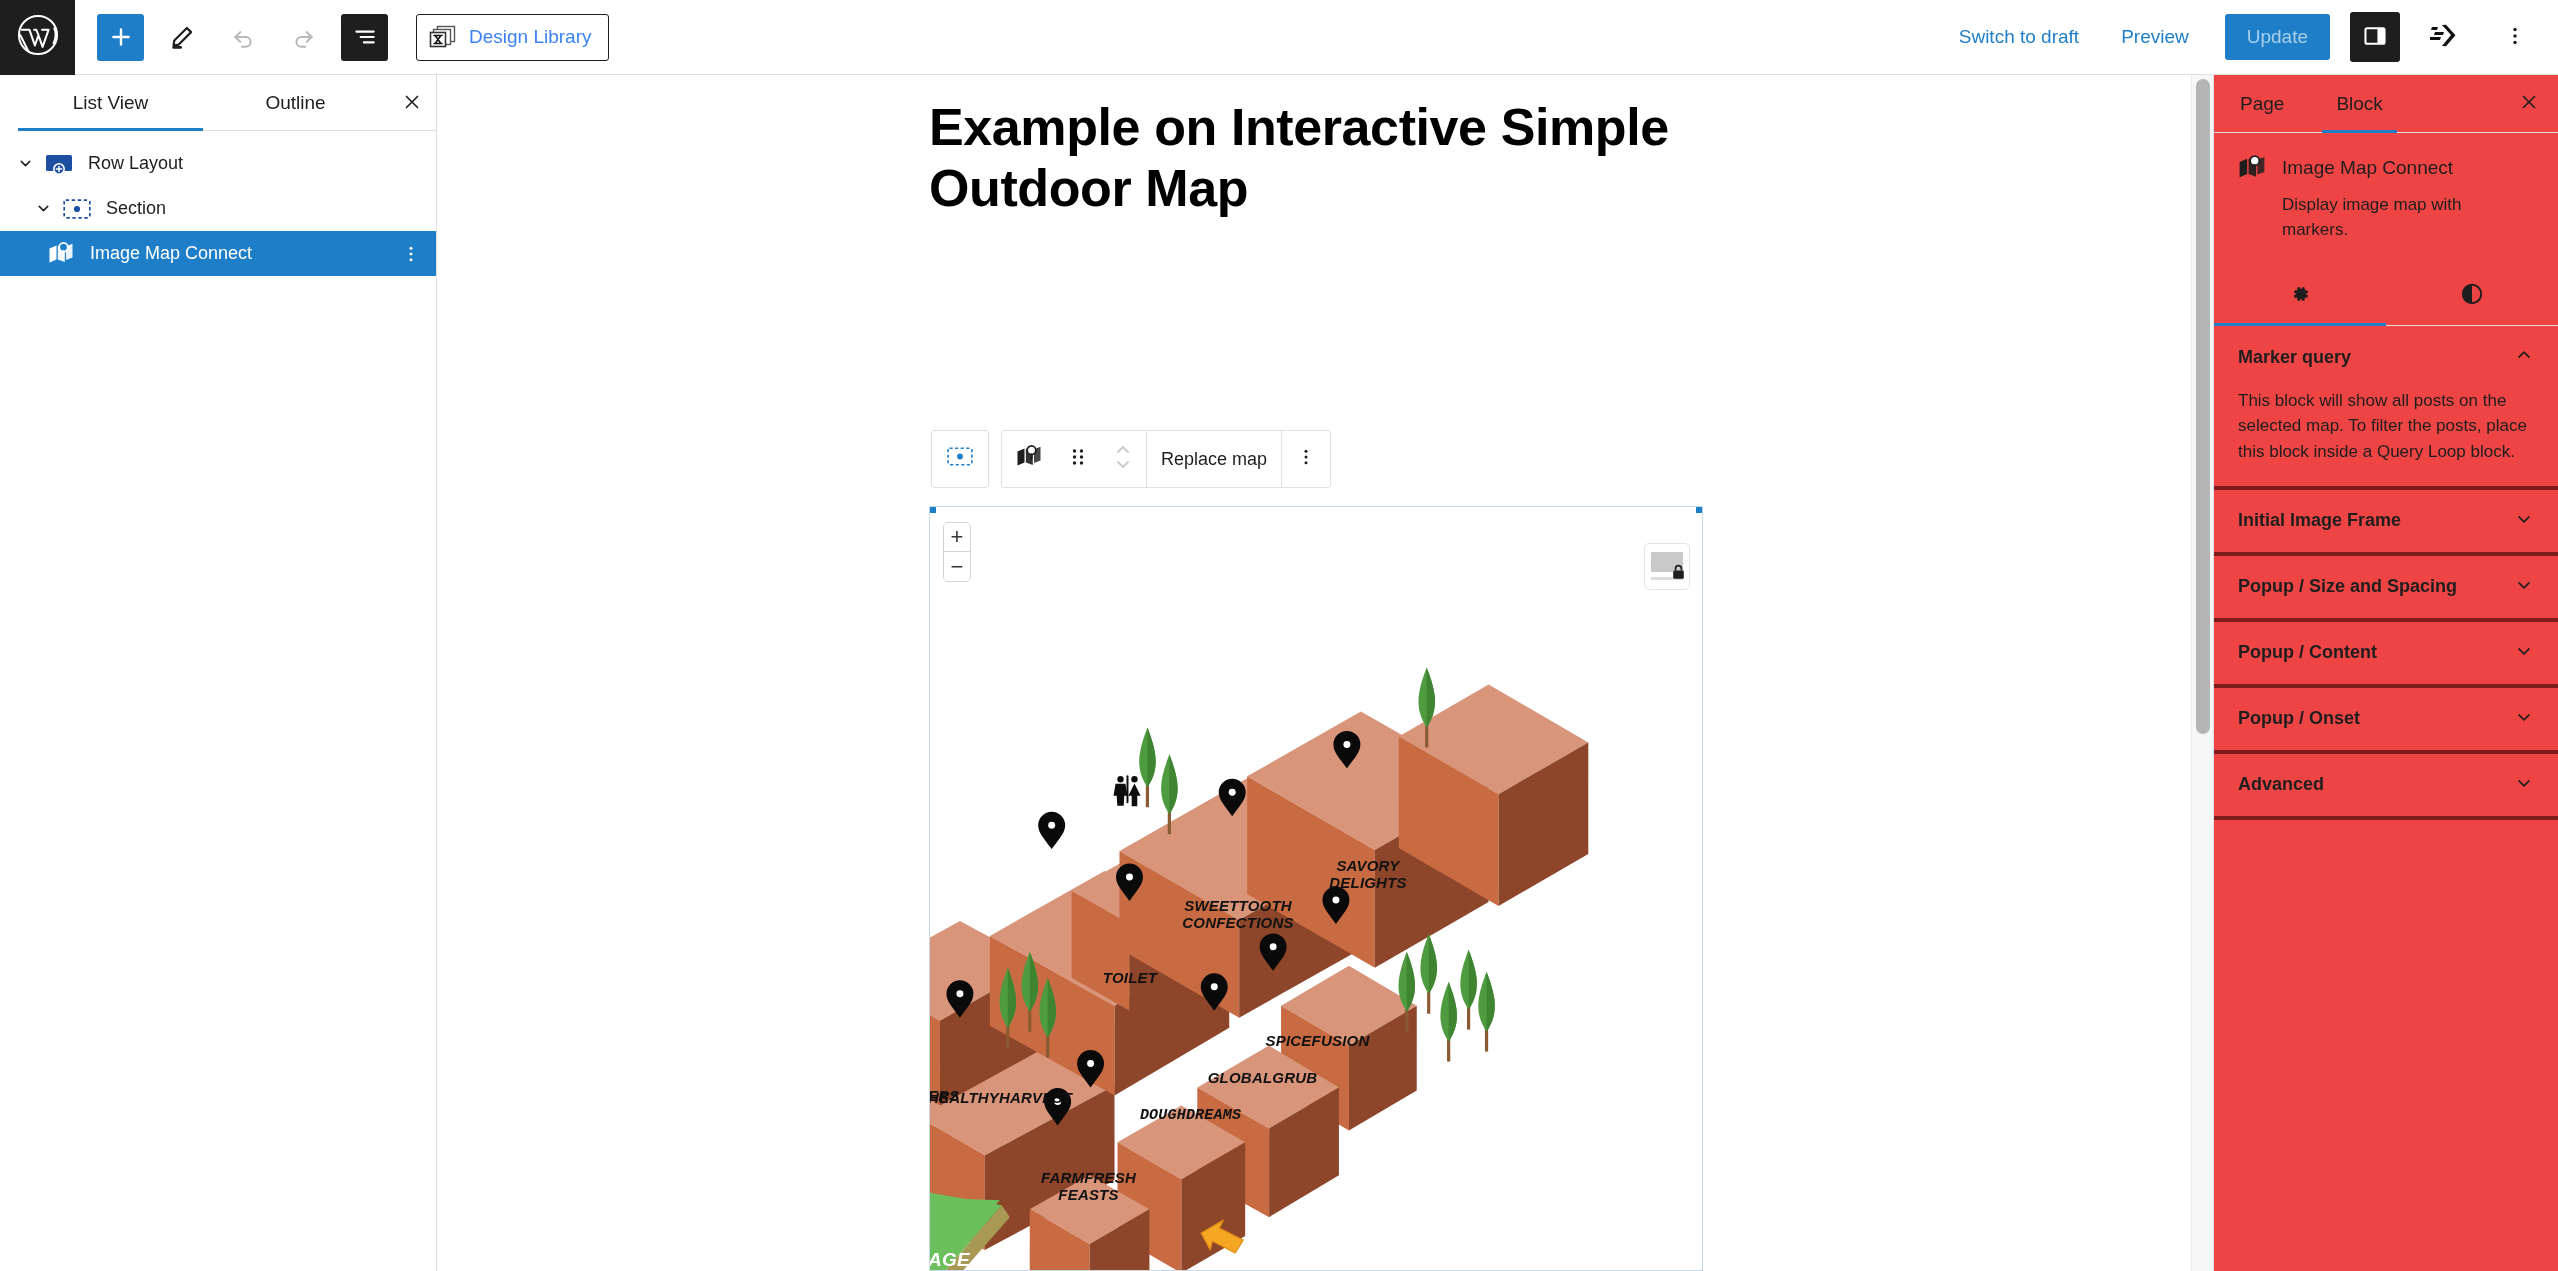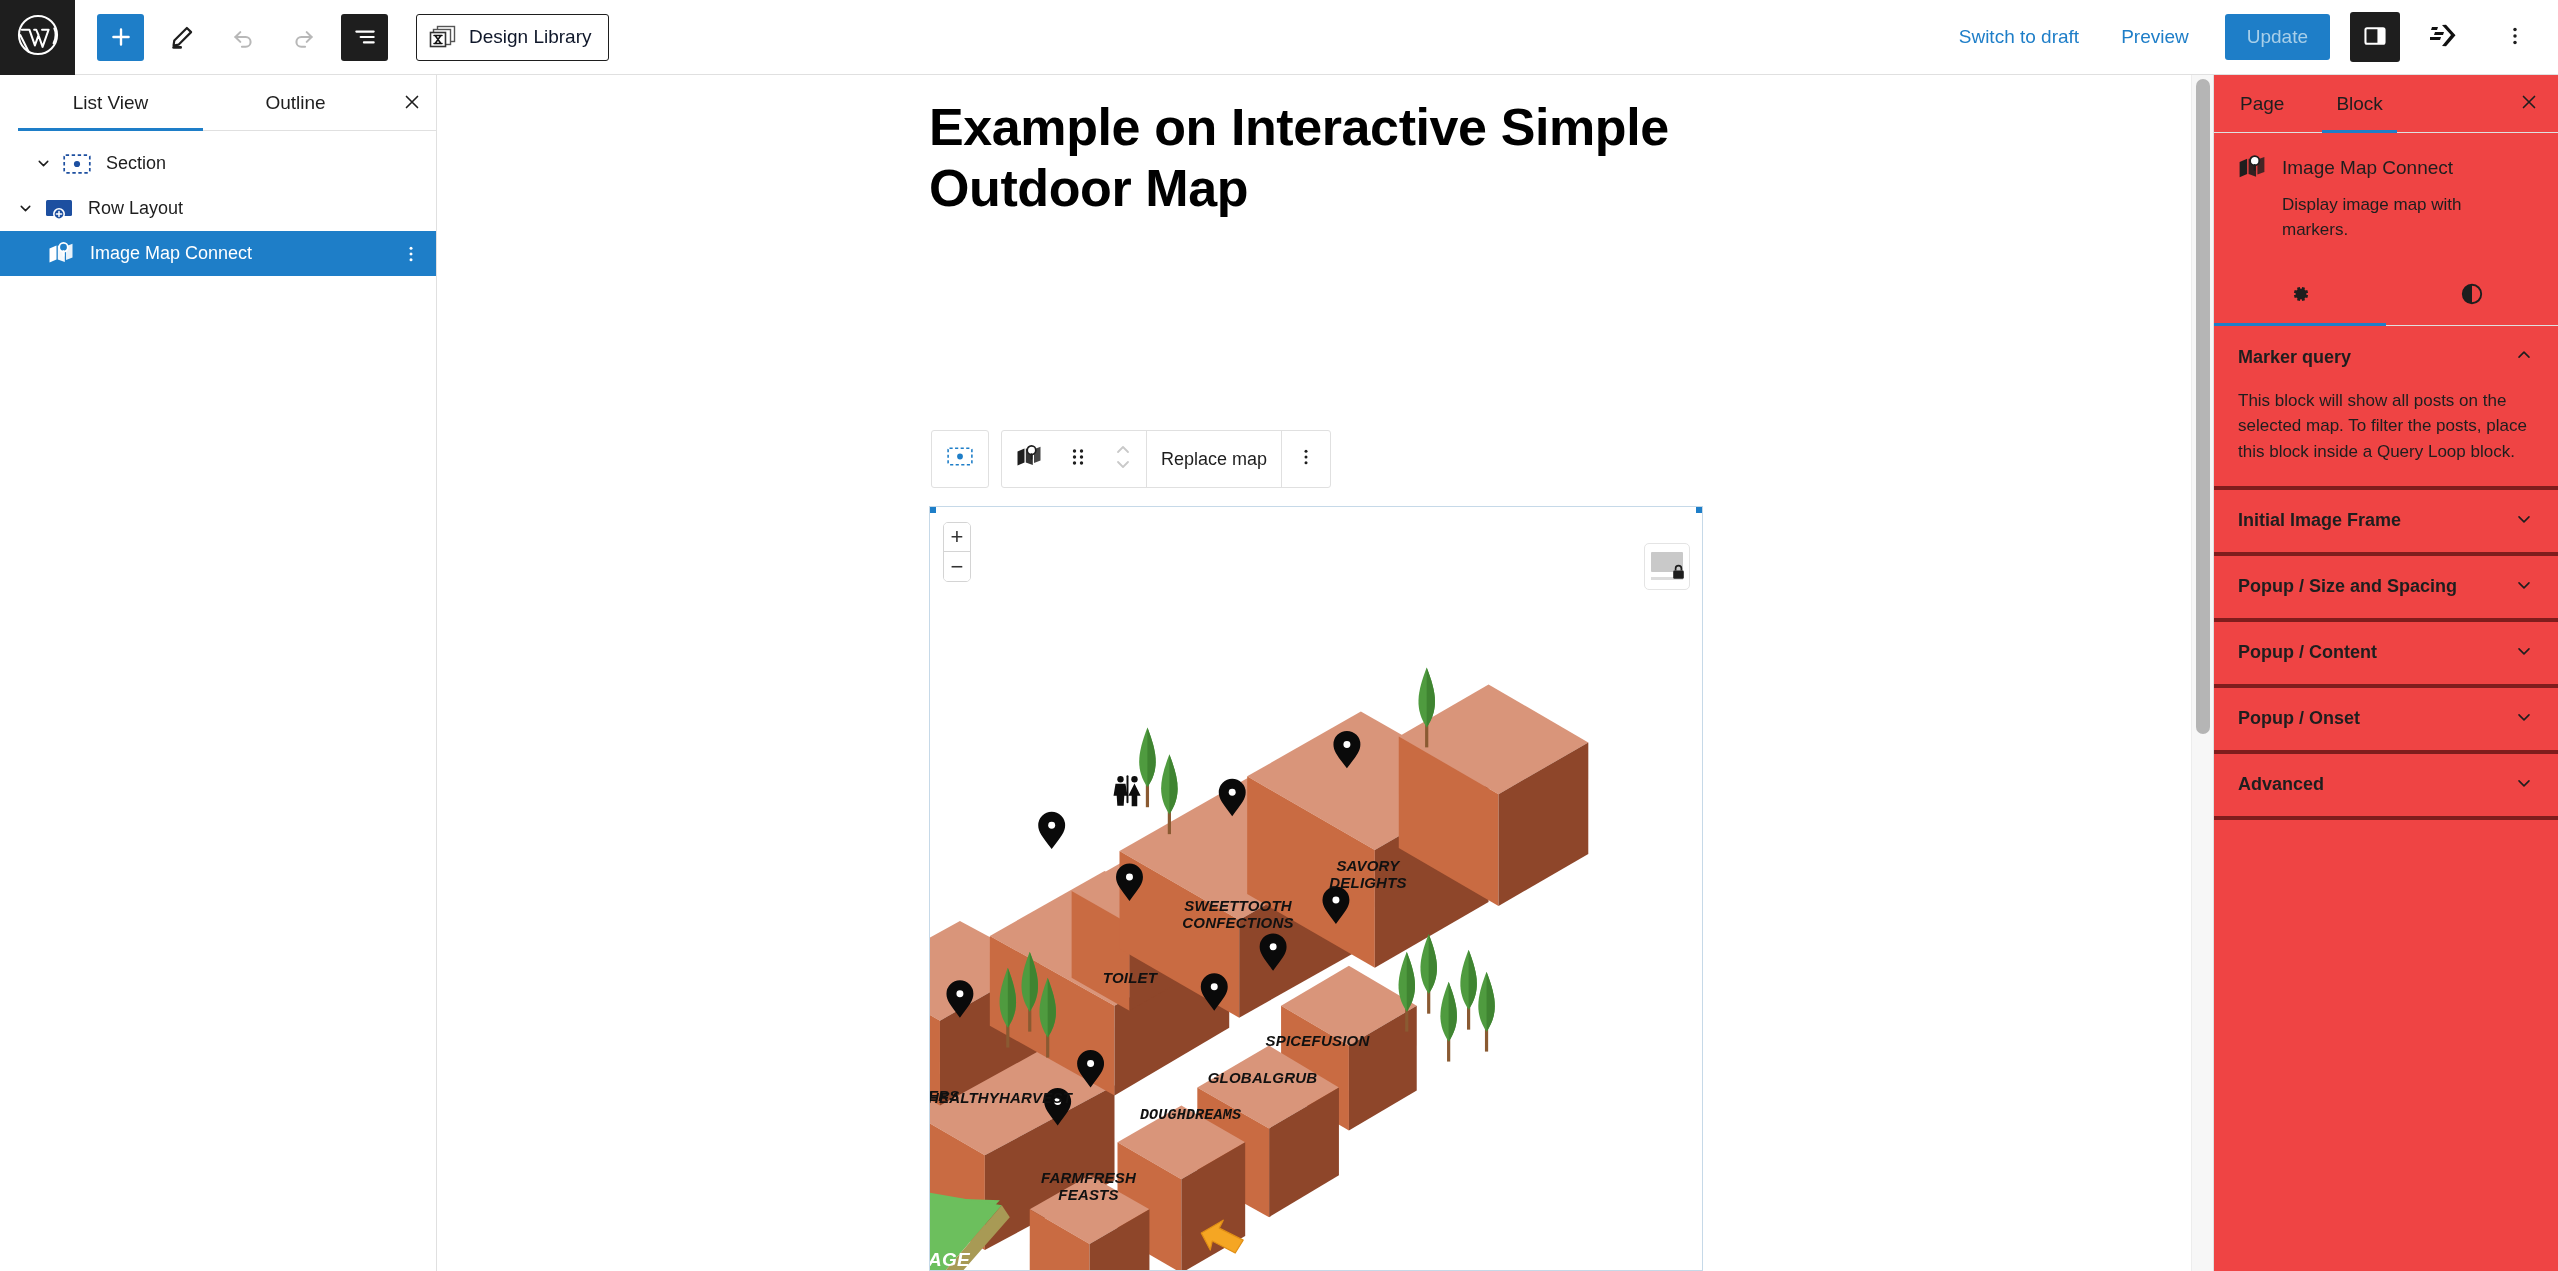--- a/index.html
+++ b/index.html
@@ -36,21 +36,21 @@
   }
   .tb-btn.primary { background: #1e7ec8; }
   .tb-btn.dark { background: #1e1e1e; }
   .tb-btn svg { display: block; }
 
   .design-library {
     display: flex; align-items: center; gap: 12px;
     height: 47px; padding: 0 16px 0 12px;
     border: 1px solid #1e1e1e; border-radius: 3px;
     background: #fff; cursor: pointer; margin-left: 14px;
-    font-size: 19px; color: #0f172a; white-space: nowrap;
+    font-size: 19px; color: #3b82f6; white-space: nowrap;
   }
   .dl-icon { width: 28px; height: 26px; display:block; }
 
   .tb-right {
     margin-left: auto; display: flex; align-items: center;
     gap: 14px; padding-right: 18px;
   }
   .link-btn {
     background: none; border: none; cursor: pointer;
     color: #1e7ec8; font-size: 19px;
@@ -394,49 +394,49 @@
       <span>
         <svg width="22" height="22" viewBox="0 0 24 24" fill="none" stroke="#1e1e1e" stroke-width="1.8" stroke-linecap="round">
           <path d="M6 6l12 12M18 6L6 18"></path>
         </svg>
       </span>
     </button>
   </div>
 
   <div class="lp-tree">
 
-    <div class="tree-row depth1">
-      <span class="tw-chevron">
-        <svg width="17" height="17" viewBox="0 0 24 24" fill="none" stroke="#1e1e1e" stroke-width="2.1" stroke-linecap="round" stroke-linejoin="round">
-          <path d="M6 9l6 6 6-6"></path>
-        </svg>
-      </span>
-      <span class="tw-icon">
-        <svg width="28" height="20" viewBox="0 0 28 20">
-          <rect x="1.2" y="1.2" width="25.6" height="17.6" rx="1.5" fill="none" stroke="#1d4fa0" stroke-width="1.7" stroke-dasharray="3.4 2.6"></rect>
-          <circle cx="14" cy="10" r="3.1" fill="#1d4fa0"></circle>
-        </svg>
-      </span>
-      <span class="tw-label">Section</span>
-    </div>
-
     <div class="tree-row depth0">
       <span class="tw-chevron">
         <svg width="17" height="17" viewBox="0 0 24 24" fill="none" stroke="#1e1e1e" stroke-width="2.1" stroke-linecap="round" stroke-linejoin="round">
           <path d="M6 9l6 6 6-6"></path>
         </svg>
       </span>
       <span class="tw-icon">
         <svg width="28" height="22" viewBox="0 0 28 22">
           <rect x="1" y="2" width="26" height="16" rx="1.5" fill="#1d4fa0"></rect>
           <circle cx="14" cy="16" r="5.2" fill="#1d4fa0" stroke="#fff" stroke-width="1.6"></circle>
           <path d="M14 13.4v5.2M11.4 16h5.2" stroke="#fff" stroke-width="1.5" stroke-linecap="round"></path>
         </svg>
       </span>
       <span class="tw-label">Row Layout</span>
+    </div>
+
+    <div class="tree-row depth1">
+      <span class="tw-chevron">
+        <svg width="17" height="17" viewBox="0 0 24 24" fill="none" stroke="#1e1e1e" stroke-width="2.1" stroke-linecap="round" stroke-linejoin="round">
+          <path d="M6 9l6 6 6-6"></path>
+        </svg>
+      </span>
+      <span class="tw-icon">
+        <svg width="28" height="20" viewBox="0 0 28 20">
+          <rect x="1.2" y="1.2" width="25.6" height="17.6" rx="1.5" fill="none" stroke="#1d4fa0" stroke-width="1.7" stroke-dasharray="3.4 2.6"></rect>
+          <circle cx="14" cy="10" r="3.1" fill="#1d4fa0"></circle>
+        </svg>
+      </span>
+      <span class="tw-label">Section</span>
     </div>
 
     <div class="tree-row depth2 selected">
       <span class="tw-icon">
         <svg width="26" height="24" viewBox="0 0 26 24" fill="#fff">
           <path d="M1.5 6.5l7-3v14l-7 3z"></path>
           <path d="M9.8 3.5l7 2.6v14l-7-2.6z" opacity="0.95"></path>
           <path d="M18 4.2l6.5-2.4v13.8L18 18z" opacity="0.9"></path>
           <circle cx="15.5" cy="5.2" r="4.3" fill="#1e7ec8" stroke="#fff" stroke-width="1.8"></circle>
           <path d="M15.5 9.2v4.6" stroke="#fff" stroke-width="1.7" stroke-linecap="round"></path>

